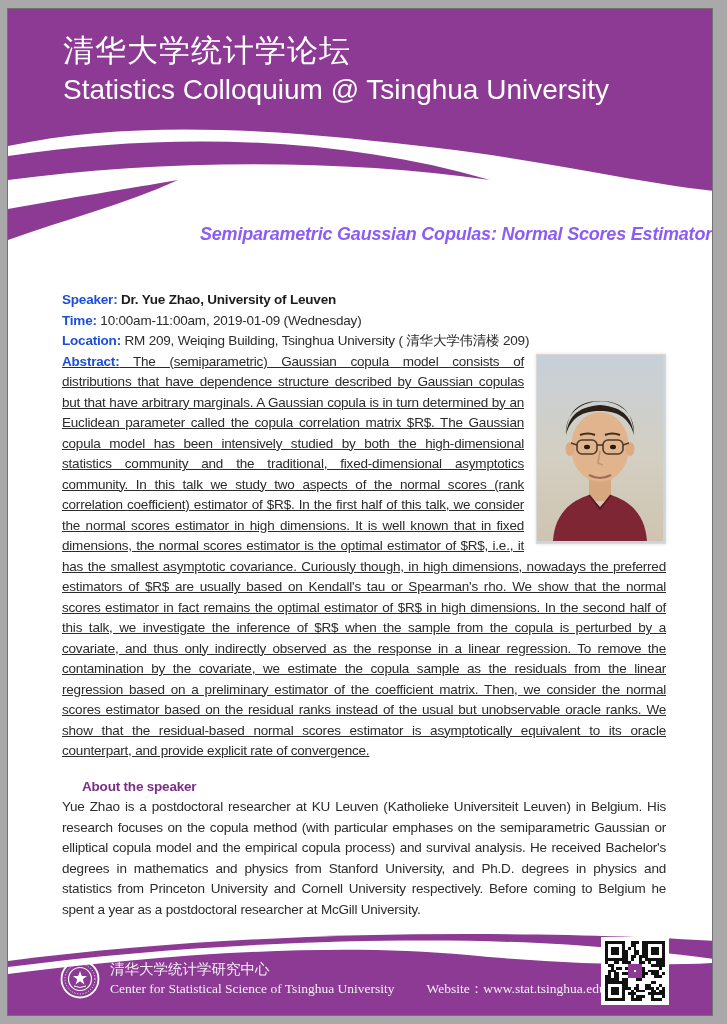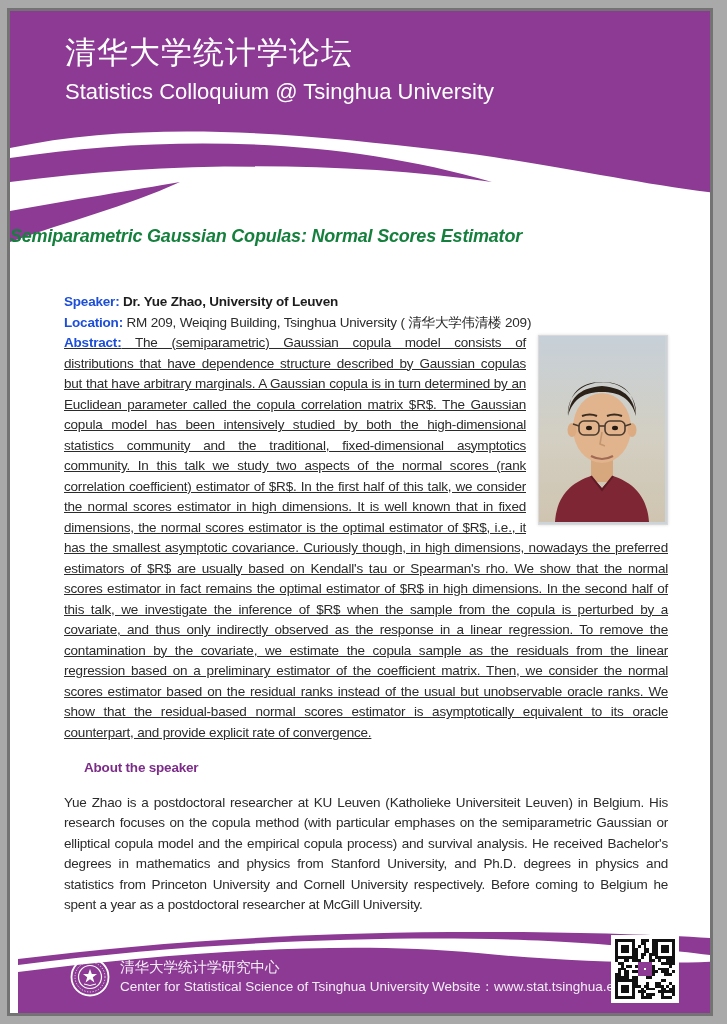--- a/index.html
+++ b/index.html
@@ -4,64 +4,64 @@
 <style>
   html,body{margin:0;padding:0;}
   body{
     width:727px;height:1024px;position:relative;
     background:#a9a9a9;
     font-family:"Liberation Sans","DejaVu Sans",sans-serif;
     -webkit-font-smoothing:antialiased;
   }
   .page{
     position:absolute;left:7px;top:8px;width:706px;height:1008px;
-    background:#ffffff;border:3px solid #737373;box-sizing:border-box;
+    background:#ffffff;border:1px solid #737373;box-sizing:border-box;
     overflow:hidden;
   }
   
   .header-wave{position:absolute;top:0;left:0;width:706px;height:235px;}
   .header-titles{
     position:absolute;top:22px;left:55px;color:#ffffff;z-index:2;
   }
   .header-title-zh{font-size:31px;line-height:40px;letter-spacing:1px;font-weight:400;}
-  .header-title-en{font-size:22px;line-height:38px;font-weight:400;letter-spacing:0;}
+  .header-title-en{font-size:28px;line-height:38px;font-weight:400;letter-spacing:0;}
   
   .talk-title{
-    position:absolute;top:206px;left:0;right:0;text-align:left;
-    color:#15803d;font-style:italic;font-weight:bold;
+    position:absolute;top:206px;left:0;right:0;text-align:right;
+    color:#8b5cf6;font-style:italic;font-weight:bold;
     font-size:18px;letter-spacing:-0.2px;line-height:38px;z-index:3;
   }
   
   .content{
     position:absolute;top:281px;left:54px;width:604px;
     font-size:13.5px;line-height:20.5px;letter-spacing:-0.2px;color:#2b2b2b;
   }
   .info-row{white-space:nowrap;}
   .lbl{color:#1d4ed8;font-weight:bold;}
   .val-bold{font-weight:bold;color:#1d1d1d;}
   p{margin:0;}
   .abstract{text-align:justify;text-decoration:underline;}
   .photo{
     float:right;width:128px;height:188px;margin:2px 0 6px 12px;
     border:1px solid #d9d9d9;box-shadow:0 0 3px rgba(0,0,0,.15);
     background:#ccd3d9;
   }
   .photo svg{display:block;}
   .about{margin-top:15px;}
   .about-heading{color:#7b2d88;font-weight:bold;line-height:20.5px;margin-left:20px;}
-  .about-text{text-align:justify;margin-top:14px;}
+  .about-text{text-align:justify;}
   
-  .footer{position:absolute;left:8px;bottom:0;width:706px;height:88px;z-index:4;}
+  .footer{position:absolute;left:0;bottom:0;width:706px;height:88px;z-index:4;font-family:Liberation Serif, serif;}
   .footer-wave{position:absolute;left:0;top:0;width:706px;height:88px;}
   .footer-inner{position:absolute;left:0;top:0;width:706px;height:88px;}
   .footer-logo{position:absolute;left:52px;top:32px;width:40px;height:40px;}
   .footer-text{position:absolute;left:102px;top:32px;color:#f4eef6;}
   .footer-org-zh{font-size:14.5px;line-height:20px;}
   .footer-line2{font-size:13.5px;line-height:19px;}
-  .footer-website-label{margin-left:3px;}
+  .footer-website-label{margin-left:32px;}
   .qr{
     position:absolute;right:45px;top:10px;width:68px;height:68px;
     background:#ffffff;box-sizing:border-box;padding:4px;
   }
   .qr-grid{
     width:60px;height:60px;display:grid;
     grid-template-columns:repeat(21,1fr);grid-template-rows:repeat(21,1fr);
   }
   .qr-grid i{display:block;}
   .qr-grid i.b{background:#111111;}
@@ -85,20 +85,24 @@
 
   <div class="talk-title">
     <div>Semiparametric Gaussian Copulas: Normal Scores Estimator</div>
   </div>
 
   <div class="content">
 
     <div class="info-row">
       <span class="lbl">Speaker:</span>
       <span class="val-bold">Dr. Yue Zhao, University of Leuven</span>
+    </div>
+    <div class="info-row">
+      <span class="lbl">Time:</span>
+      <span>10:00am-11:00am, 2019-01-09 (Wednesday)</span>
     </div>
     <div class="info-row">
       <span class="lbl">Location:</span>
       <span>RM 209, Weiqing Building, Tsinghua University ( 清华大学伟清楼 209)</span>
     </div>
 
     <p class="abstract">
       <span class="photo">
         <svg width="126" height="186" viewBox="0 0 126 186" aria-hidden="true">
           <defs>

